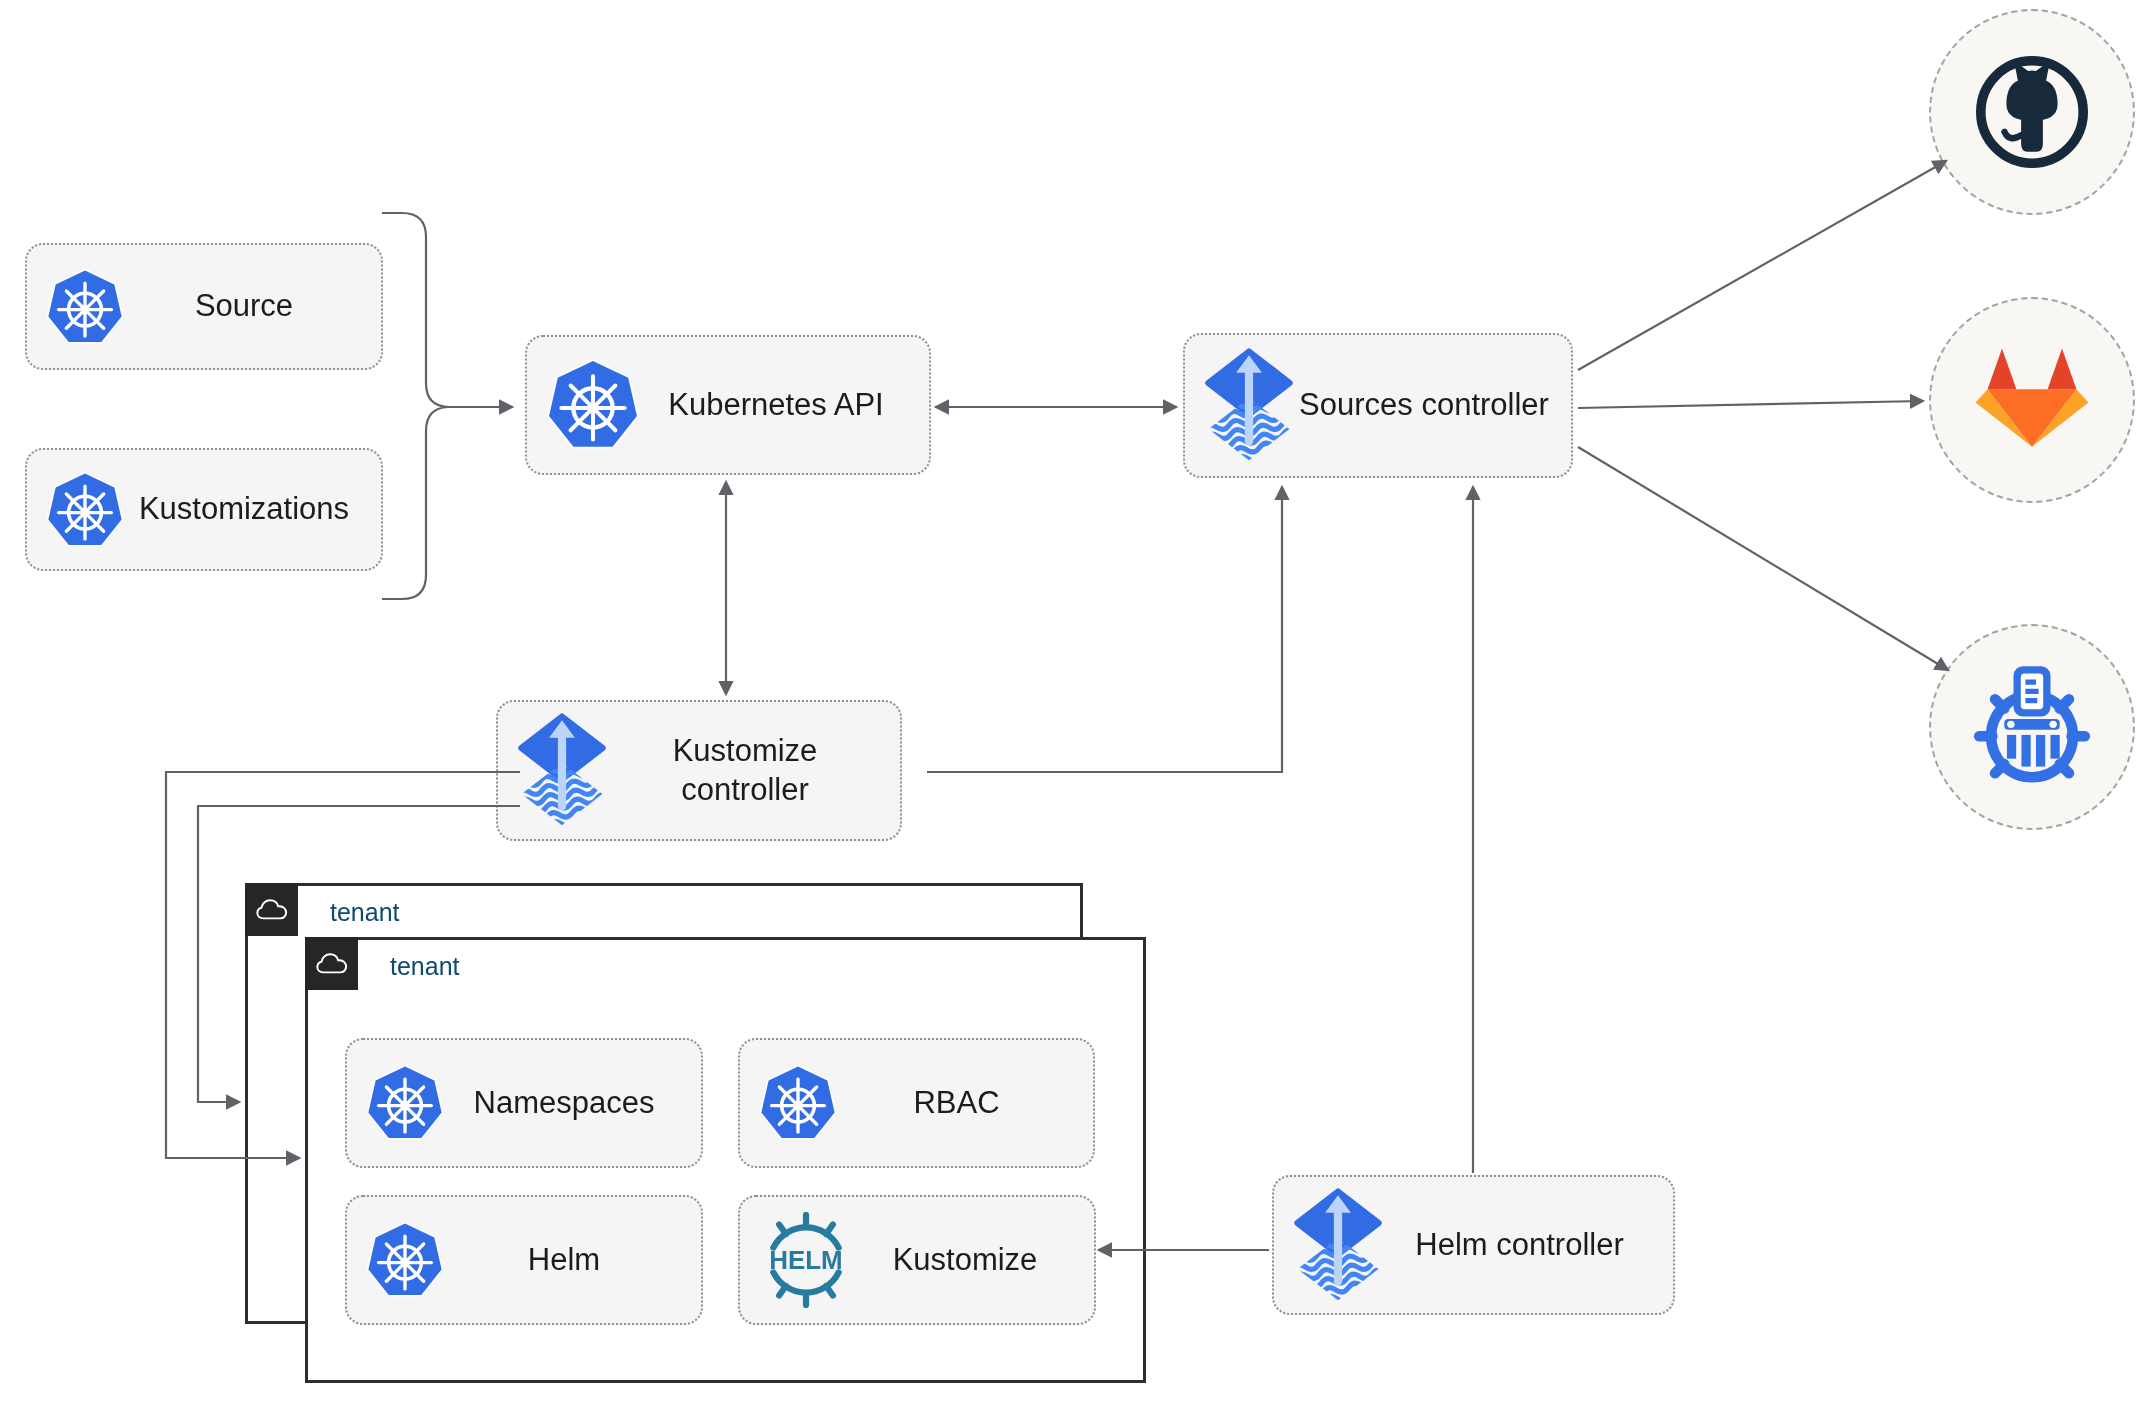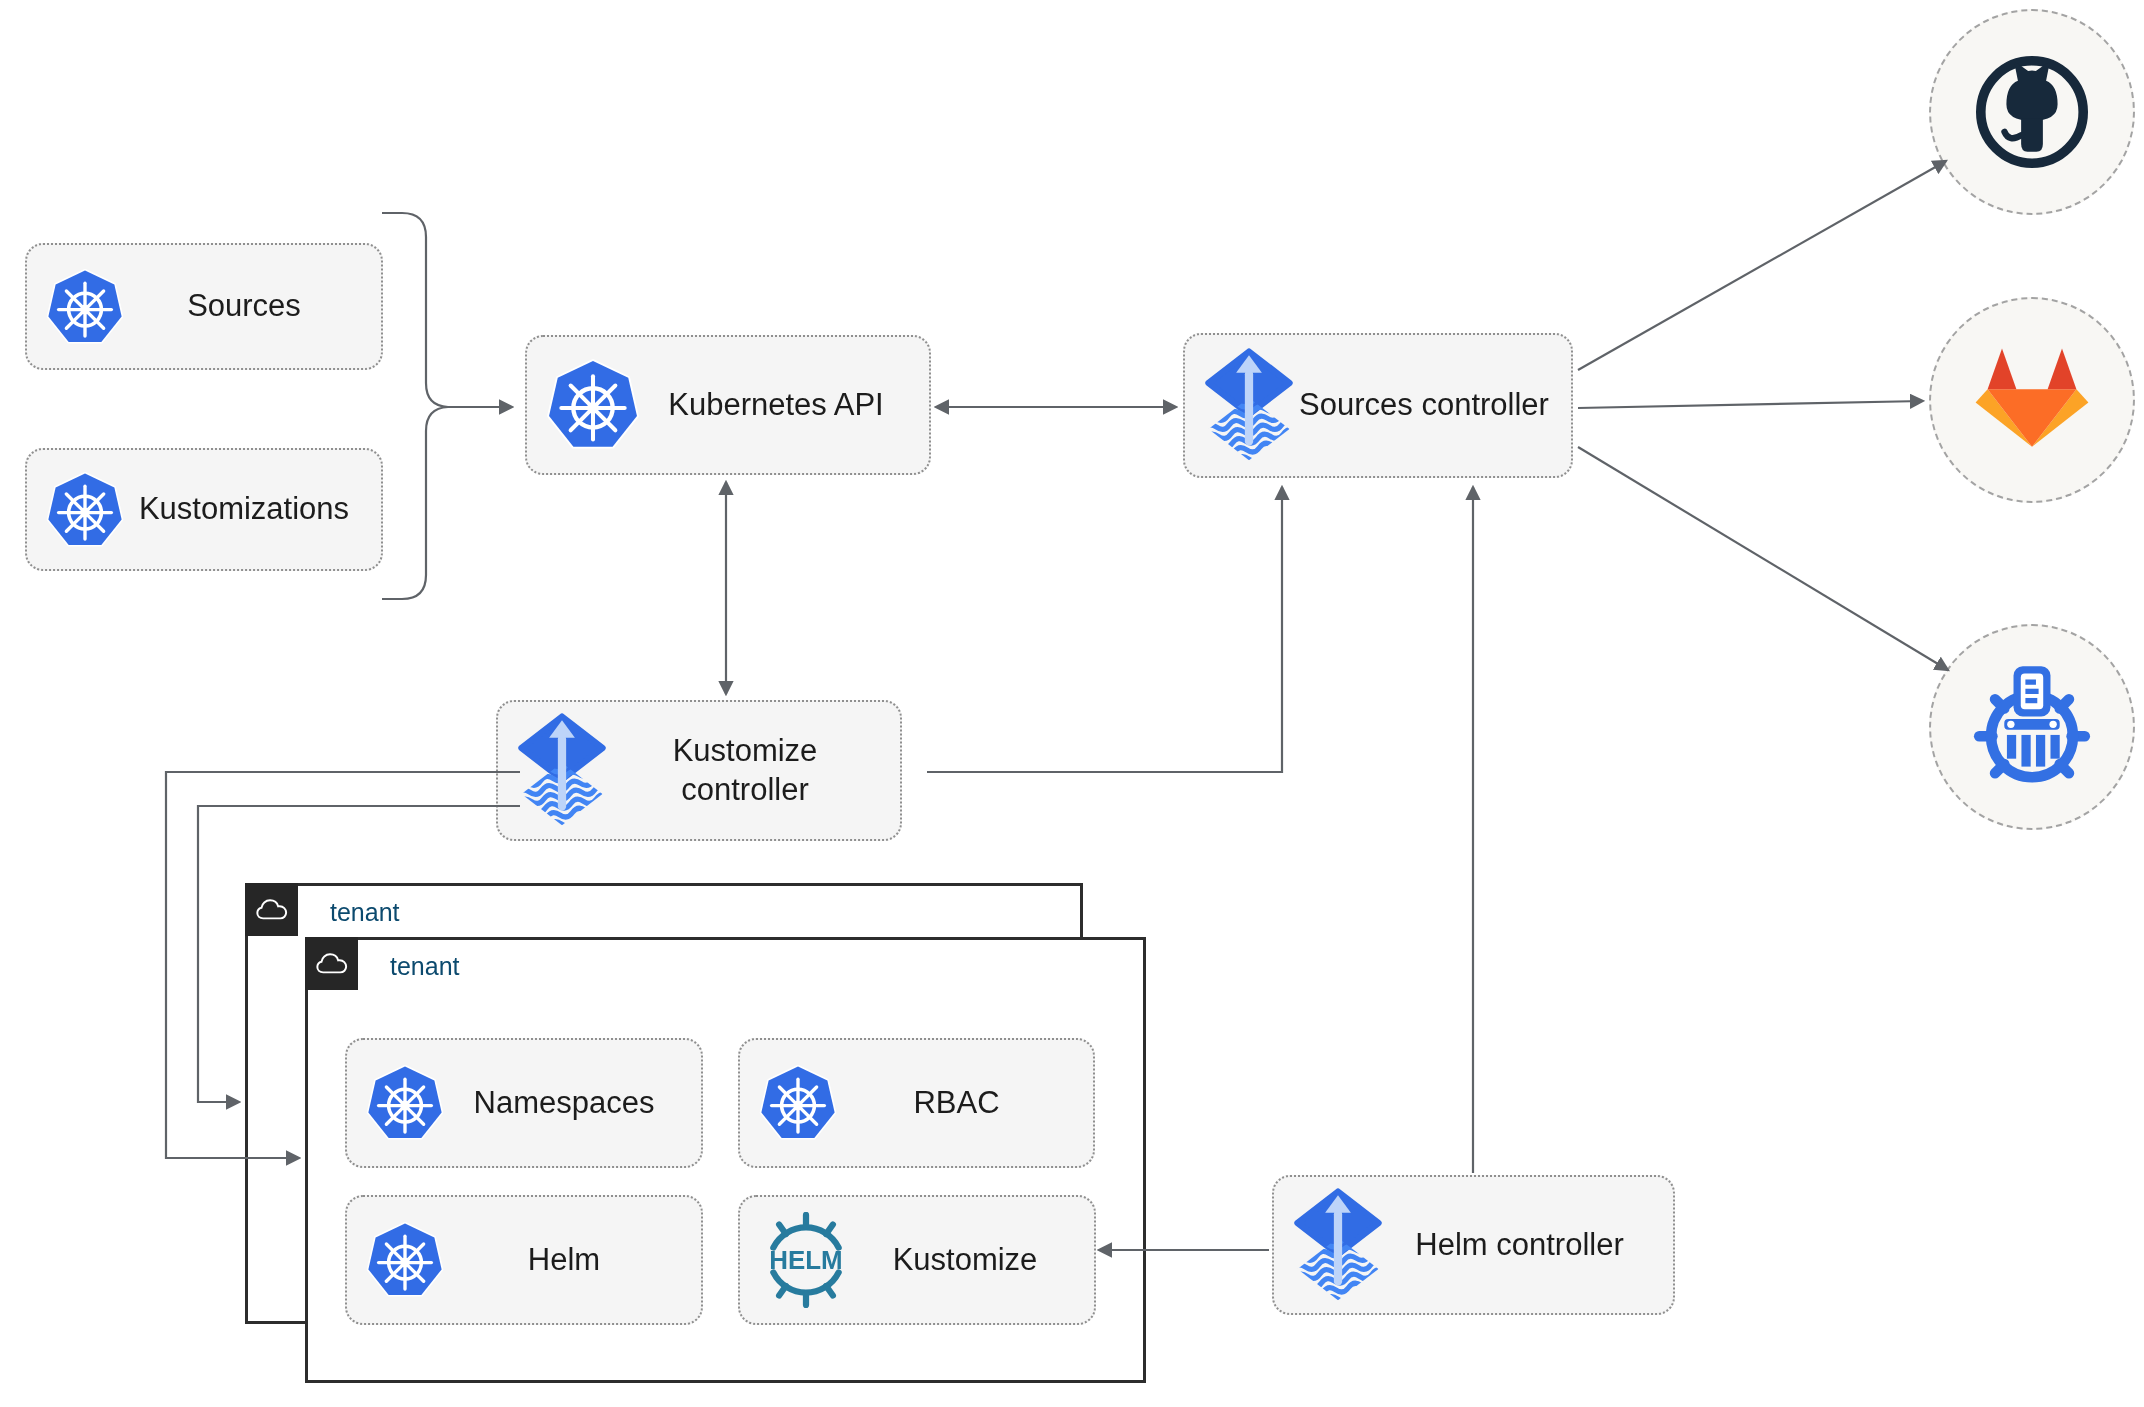--- a/index.html
+++ b/index.html
@@ -142,21 +142,21 @@
       <span class="label">Kustomize</span>
     </div>
   </div>
 
   <div class="node" style="left:25px;top:243px;width:358px;height:127px">
     <span class="icon icon-md">
       <svg viewBox="0 0 100 97">
           <use href="#icon-k8s"></use>
         </svg>
     </span>
-    <span class="label">Sources</span>
+    <span class="label">Source</span>
   </div>
 
   <div class="node" style="left:525px;top:335px;width:406px;height:140px">
     <span class="icon icon-lg">
       <svg viewBox="0 0 100 97">
           <use href="#icon-k8s"></use>
         </svg>
     </span>
     <span class="label">Kubernetes API</span>
   </div>

